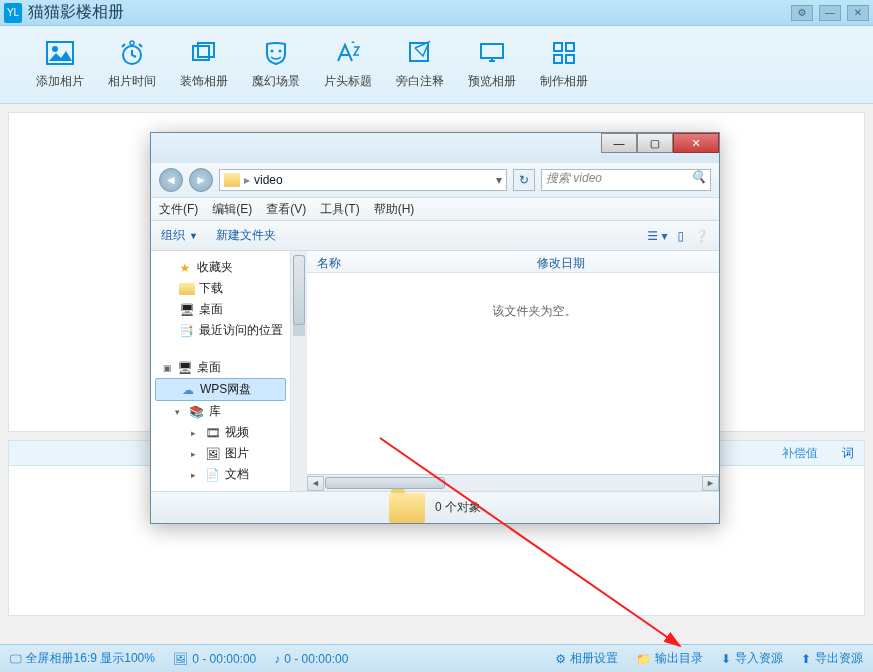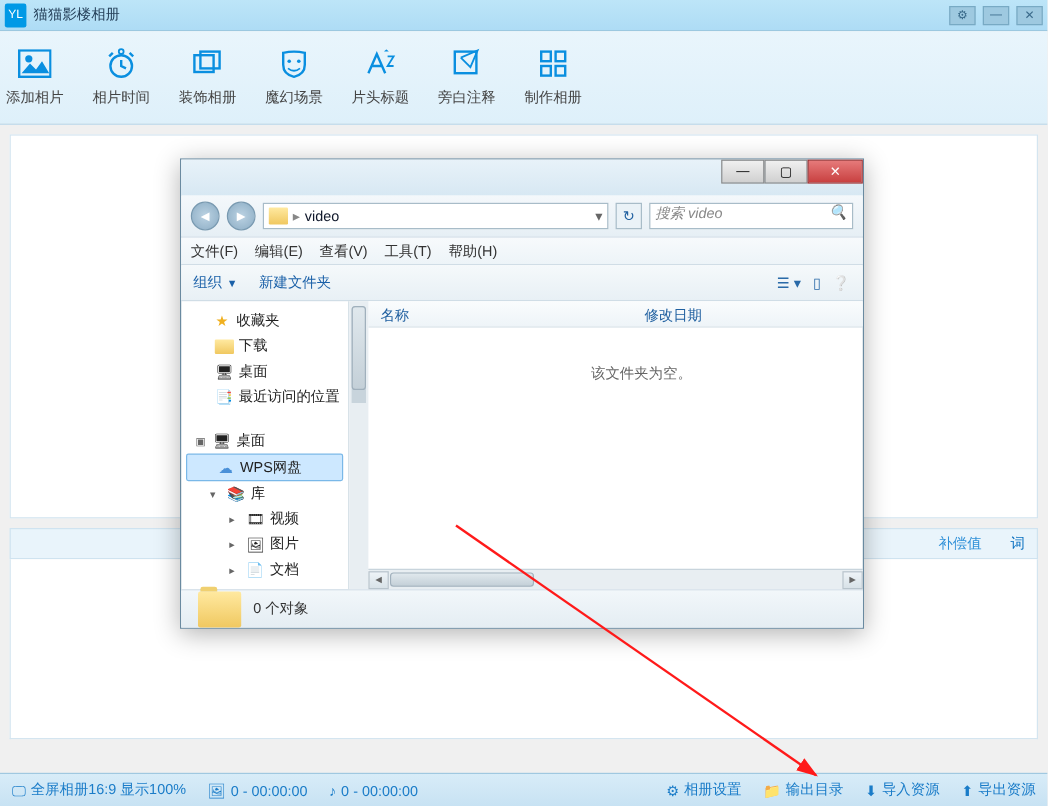--- a/index.html
+++ b/index.html
@@ -1,26 +1,26 @@
 <!DOCTYPE html>
 <html><head>
 <meta charset="utf-8">
 <style>
 * { box-sizing: border-box; margin: 0; padding: 0; }
 body { font-family: "Microsoft YaHei", sans-serif; font-size: 12px; background: #f0f0f0; width: 873px; height: 672px; overflow: hidden; position: relative; }
 
 
 .titlebar { background: linear-gradient(#bde5f8, #aedcf5); height: 26px; display: flex; align-items: center; padding: 0 4px; border-bottom: 1px solid #9cc8e0; }
 .titlebar .logo { width: 18px; height: 20px; background: #0099e6; color: #fff; font-size: 10px; display: flex; align-items: center; justify-content: center; margin-right: 6px; border-radius: 2px; }
-.titlebar .title { color: #26415a; font-size: 12px; }
+.titlebar .title { color: #26415a; font-size: 16px; }
 .titlebar .winbtns { margin-left: auto; display: flex; gap: 6px; }
 .titlebar .winbtns span { width: 22px; height: 16px; background: #9ec9e0; border: 1px solid #78aac4; display: flex; align-items: center; justify-content: center; color: #3a6a8a; font-size: 10px; cursor: pointer; }
 
 
-.toolbar { background: linear-gradient(#e9f5fc, #def0fa); height: 78px; display: flex; align-items: center; padding: 0 5px; gap: 24px; border-bottom: 1px solid #bcd9eb; }
+.toolbar { background: linear-gradient(#e9f5fc, #def0fa); height: 78px; display: flex; align-items: center; padding: 0 36px; gap: 24px; border-bottom: 1px solid #bcd9eb; }
 .toolbtn { display: flex; flex-direction: column; align-items: center; gap: 6px; cursor: pointer; color: #2670c0; }
 .toolbtn .ico { width: 28px; height: 28px; color: #0a8fe0; display: flex; align-items: center; justify-content: center; }
 .toolbtn .lbl { font-size: 12px; color: #444; }
 
 
 .main { background: #fff; margin: 8px; height: 320px; border: 1px solid #d4e5f0; }
 .tabs { background: #e9f4fb; height: 26px; margin: 0 8px; border: 1px solid #cfe3f0; display: flex; align-items: center; justify-content: flex-end; padding: 0 10px; gap: 24px; color: #2f90d8; }
 .tabs .tab { cursor: pointer; }
 .tabs .tab.active { color: #0a70c0; }
 .gap { height: 150px; margin: 0 8px; background: #fff; border: 1px solid #d4e5f0; border-top: none; }
@@ -68,21 +68,21 @@
 .star-ico { color: #f0b020; }
 .dlg-list { flex: 1; display: flex; flex-direction: column; }
 .dlg-list .hdr { height: 22px; background: linear-gradient(#fafcfd, #eef4f8); border-bottom: 1px solid #d8e2e8; display: flex; align-items: flex-end; padding: 0 10px; color: #2060a0; }
 .dlg-list .hdr .col1 { width: 220px; }
 .dlg-list .empty { flex: 1; display: flex; align-items: flex-start; justify-content: center; padding-top: 30px; color: #666; padding-left: 43px; }
 .dlg-list .hscroll { height: 17px; background: #e8eef2; border-top: 1px solid #c8d4dc; display: flex; align-items: center; position: relative; }
 .dlg-list .hscroll .hthumb { position: absolute; left: 18px; width: 120px; top: 2px; bottom: 2px; background: linear-gradient(#e0e8ed, #c4d0d8); border: 1px solid #a0b0bc; border-radius: 3px; }
 .dlg-list .hscroll .arr { width: 17px; height: 15px; background: linear-gradient(#eef3f7, #d8e2e8); border: 1px solid #b8c4cc; display: flex; align-items: center; justify-content: center; font-size: 9px; color: #666; }
 .dlg-list .hscroll .arr.r { margin-left: auto; }
 
-.dlg-foot { height: 32px; background: linear-gradient(#f2f7fa, #e4edf3); display: flex; align-items: center; padding: 0 14px; gap: 10px; border-top: 1px solid #d0dde6; }
+.dlg-foot { height: 32px; background: linear-gradient(#f2f7fa, #e4edf3); display: flex; align-items: center; padding: 0 14px; gap: 10px; border-top: 1px solid #d0dde6; justify-content: center; }
 .dlg-foot .bigfolder { width: 36px; height: 30px; background: linear-gradient(#ffe9a0, #f0c860); border-radius: 2px; position: relative; }
 .dlg-foot .bigfolder::before { content: ''; position: absolute; top: -4px; left: 2px; width: 14px; height: 4px; background: #f0d070; border-radius: 2px 2px 0 0; }
 .dlg-foot .cnt { color: #333; }
 
 
 .arrow { position: absolute; left: 370px; top: 428px; pointer-events: none; }
 
 svg { display: block; }
 </style>
 </head>
@@ -151,20 +151,29 @@
     <div class="lbl">片头标题</div>
   </div>
   <div class="toolbtn">
     <div class="ico">
         <svg width="26" height="26" viewBox="0 0 26 26">
           <rect x="3" y="3" width="18" height="18" fill="none" stroke="#0a8fe0" stroke-width="2"></rect>
           <path d="M8 8 L22 2 L16 16 L8 8" fill="none" stroke="#0a8fe0" stroke-width="1.5"></path>
         </svg>
       </div>
     <div class="lbl">旁白注释</div>
+  </div>
+  <div class="toolbtn">
+    <div class="ico">
+        <svg width="28" height="24" viewBox="0 0 28 24">
+          <rect x="3" y="3" width="22" height="14" fill="none" stroke="#0a8fe0" stroke-width="2"></rect>
+          <path d="M11 20 L17 20 M14 17 L14 20" stroke="#0a8fe0" stroke-width="2"></path>
+        </svg>
+      </div>
+    <div class="lbl">预览相册</div>
   </div>
   <div class="toolbtn">
     <div class="ico">
         <svg width="24" height="24" viewBox="0 0 24 24">
           <rect x="2" y="2" width="8" height="8" fill="none" stroke="#0a8fe0" stroke-width="2"></rect>
           <rect x="14" y="2" width="8" height="8" fill="none" stroke="#0a8fe0" stroke-width="2"></rect>
           <rect x="2" y="14" width="8" height="8" fill="none" stroke="#0a8fe0" stroke-width="2"></rect>
           <rect x="14" y="14" width="8" height="8" fill="none" stroke="#0a8fe0" stroke-width="2"></rect>
         </svg>
       </div>

